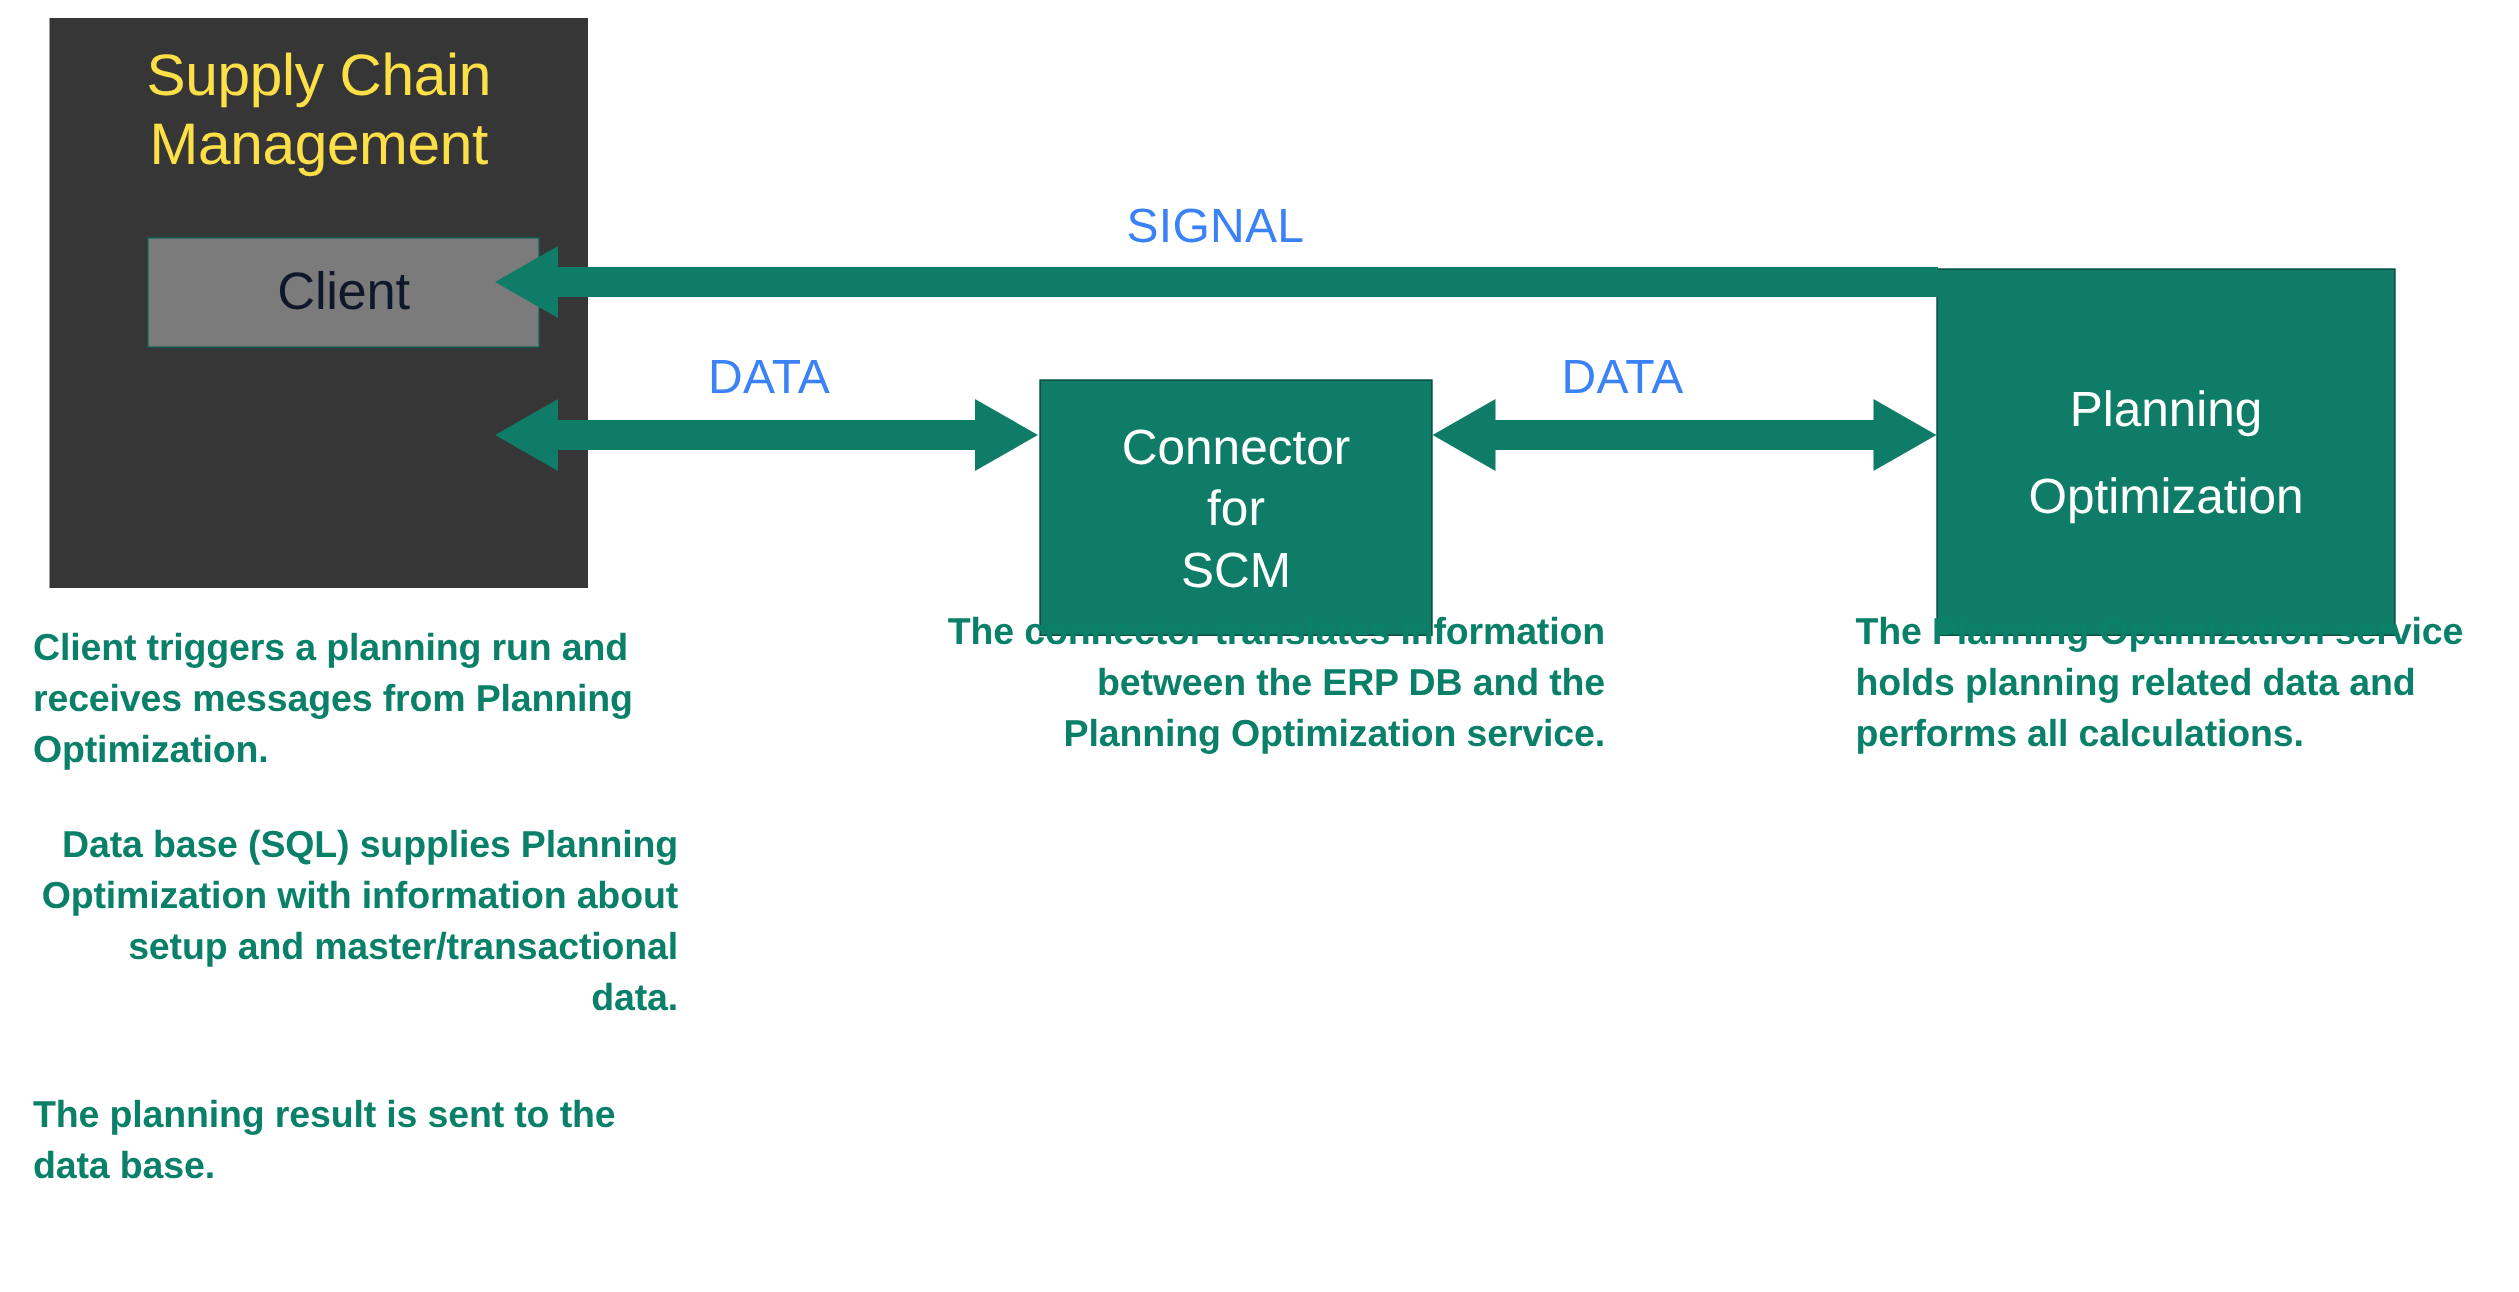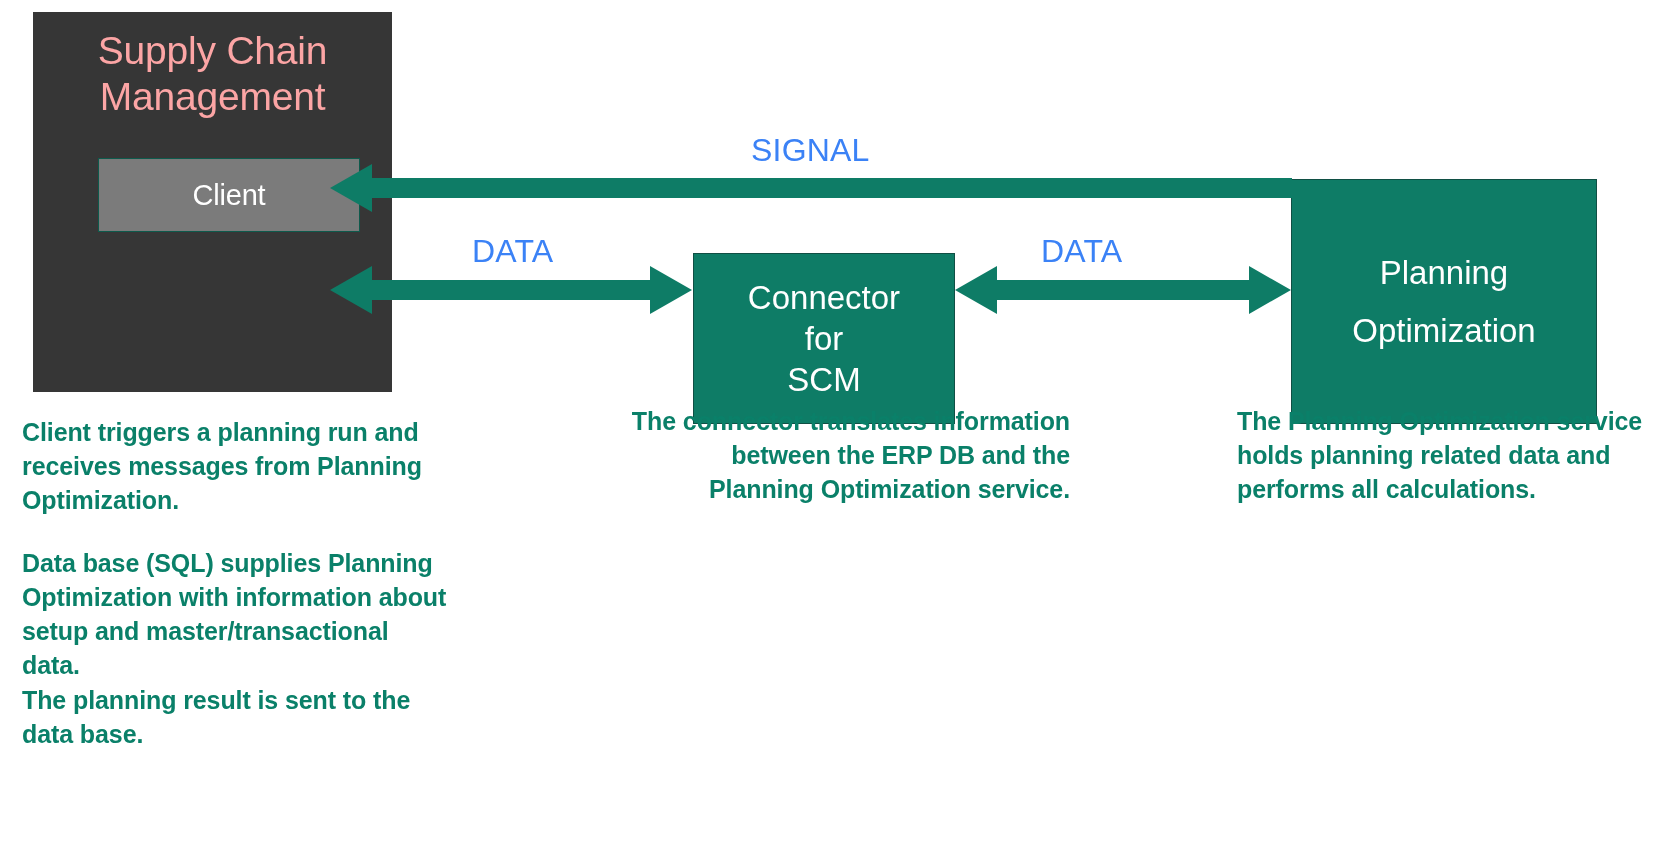--- a/index.html
+++ b/index.html
@@ -27,38 +27,38 @@
     height: 380px;
     background: #363636;
     box-sizing: border-box;
   }
   .scm-title {
     position: absolute;
     left: 0px;
     top: 16px;
     width: 359px;
     text-align: center;
-    color: #fca5a5;
+    color: #fde047;
     font-size: 39px;
     line-height: 46px;
     font-weight: 400;
     white-space: pre-line;
     letter-spacing: -0.2px;
   }
 
   .sub-box {
     position: absolute;
     background: #7B7B7B;
     border: 1.5px solid #0E5A4C;
     box-sizing: border-box;
     display: flex;
     align-items: center;
     justify-content: center;
-    color: #ffffff;
-    font-size: 29px;
+    color: #0f172a;
+    font-size: 35px;
     font-weight: 400;
     letter-spacing: -0.2px;
   }
   .sub-box.client {
     left: 65px;
     top: 146px;
     width: 262px;
     height: 74px;
   }
   .sub-box.database {
@@ -127,22 +127,22 @@
   .caption {
     position: absolute;
     color: #0A8069;
     font-size: 25px;
     line-height: 34px;
     font-weight: bold;
     white-space: pre-line;
     letter-spacing: -0.1px;
   }
   .caption-client   { left: 22px;   top: 415px; width: 430px; }
-  .caption-db       { left: 22px;   top: 546px; width: 430px; }
-  .caption-result   { left: 22px;   top: 683px; width: 430px; }
+  .caption-db       { left: 22px;   top: 546px; width: 430px; text-align: right; }
+  .caption-result   { left: 22px;   top: 726px; width: 430px; }
   .caption-connector{ left: 630px;  top: 404px; width: 440px; text-align: right; }
   .caption-planning { left: 1237px; top: 404px; width: 445px; }
 </style>
 </head>
 <body>
 
 <div id="canvas">
 
   <div class="scm-panel">
     <div class="scm-title">Supply Chain

